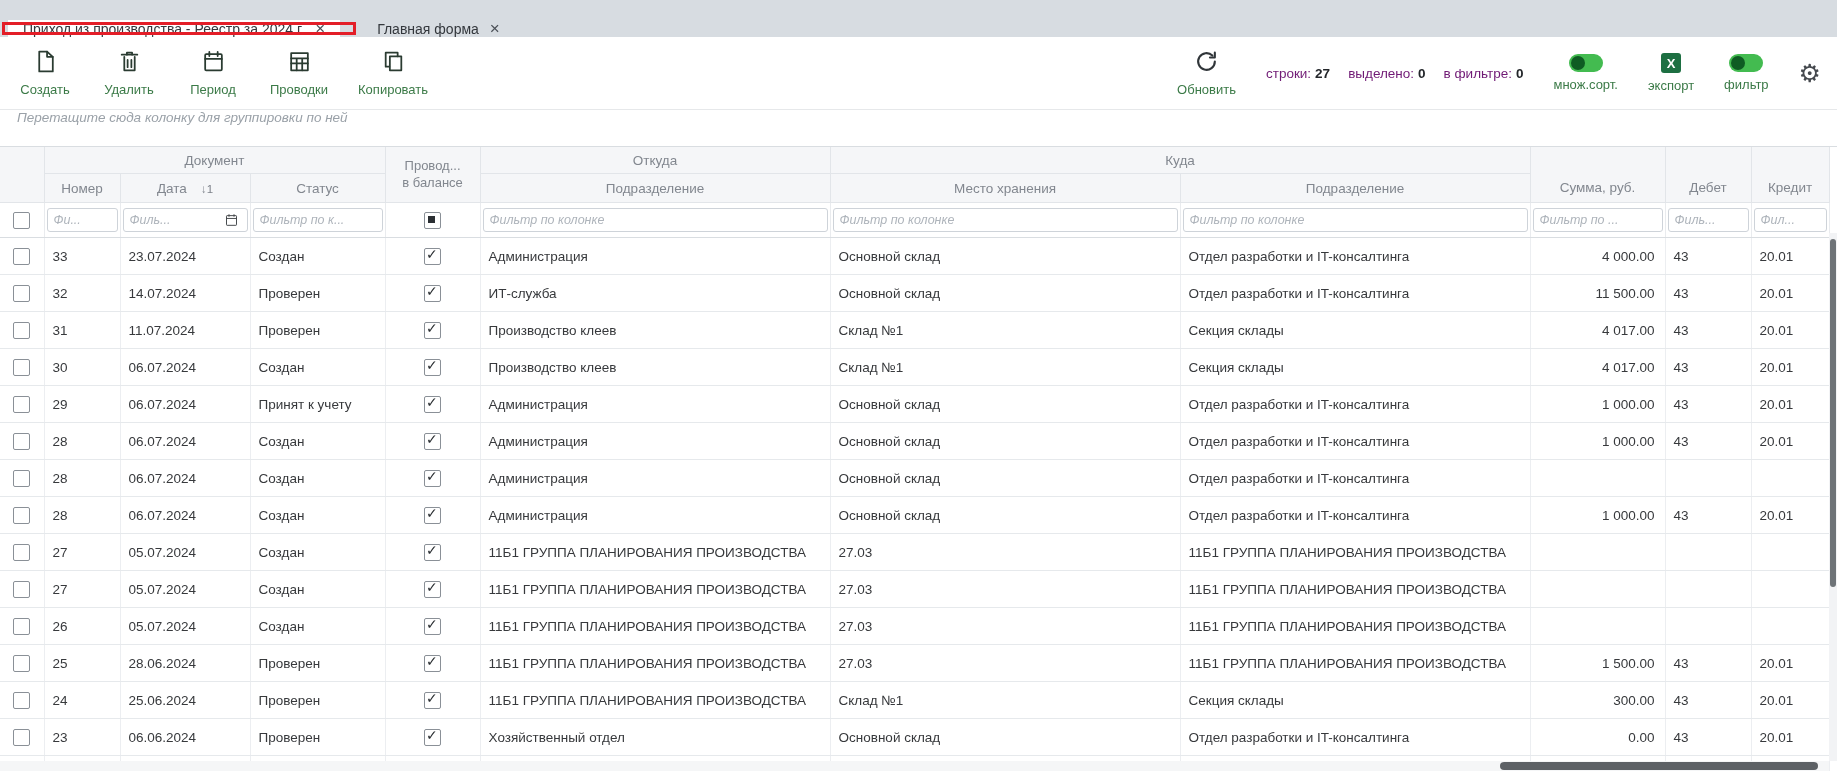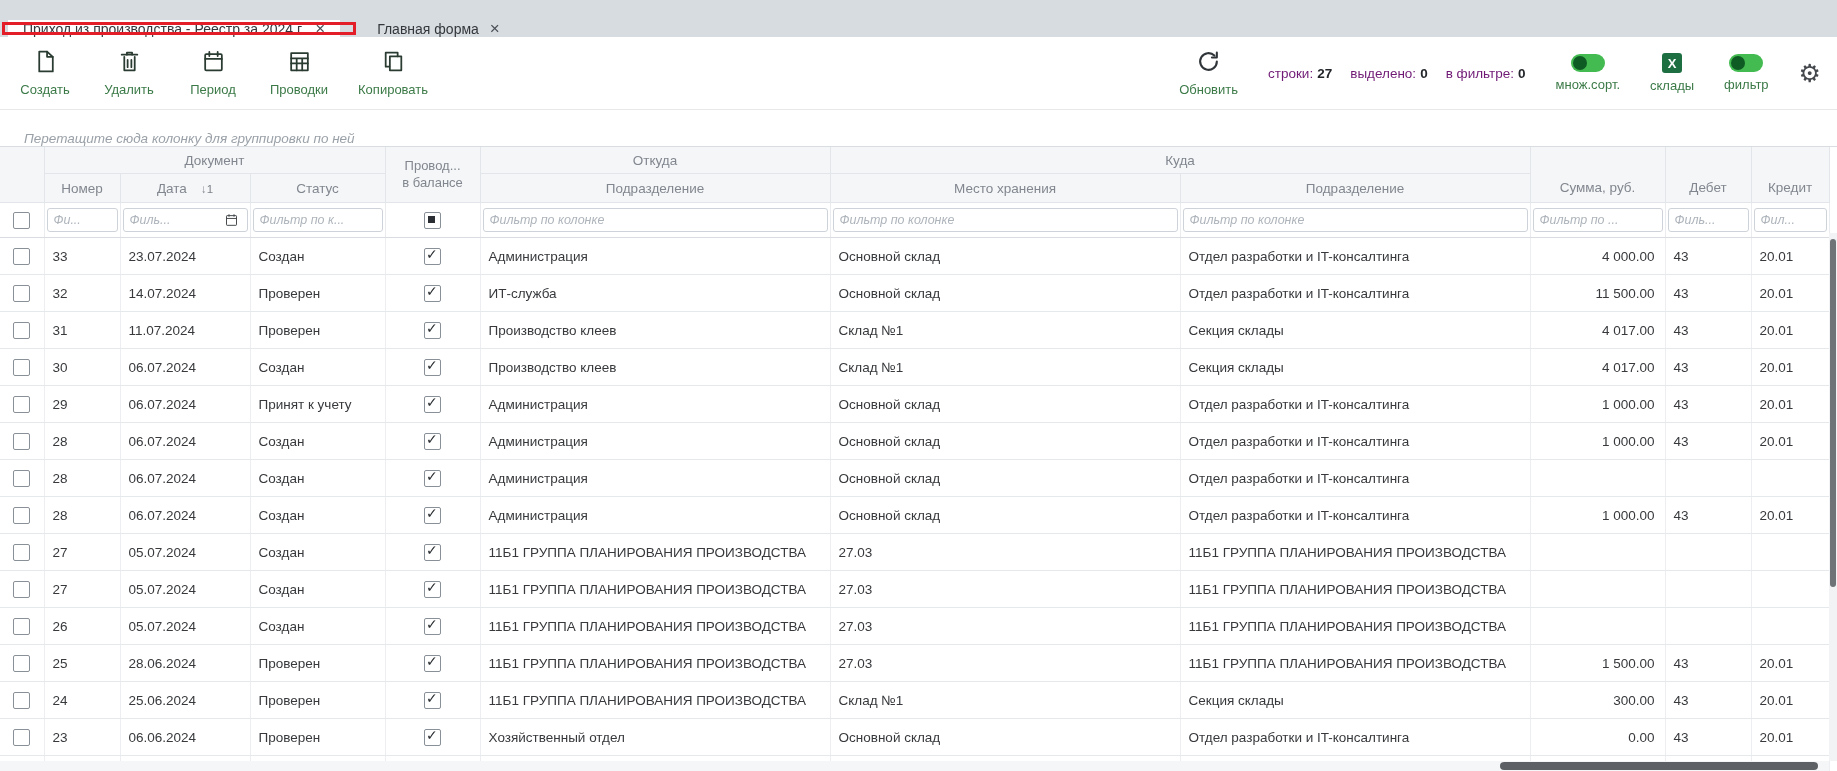--- a/index.html
+++ b/index.html
@@ -30,21 +30,21 @@
   .s-v{font-weight:bold;color:#23262a;margin-left:4px;}
   .tgl-group{display:flex;flex-direction:column;align-items:center;gap:5px;cursor:pointer;}
   .toggle{width:34px;height:18px;border-radius:10px;background:#43bb50;position:relative;}
   .knob{position:absolute;left:2px;top:2px;width:14px;height:14px;border-radius:50%;background:#0e5c23;}
   .tgl-lbl{font-size:13px;color:#3b7a47;}
   .xls{width:20px;height:20px;background:#1d6f42;border-radius:3px;color:#fff;font-weight:bold;
        font-size:13px;display:flex;align-items:center;justify-content:center;}
   .gear{font-size:25px;color:#45494e;cursor:pointer;line-height:1;font-family:"DejaVu Sans",sans-serif;}
 
   
-  .groupbar{height:36px;display:flex;align-items:flex-end;padding-left:24px;
+  .groupbar{height:36px;display:flex;align-items:flex-start;padding-left:17px;
             border-bottom:1px solid #d9dde1;font-style:italic;font-size:13.5px;color:#9aa1a8;}
 
   
   table{border-collapse:collapse;table-layout:fixed;width:1829px;}
   thead th{font-weight:normal;color:#82878f;font-size:13.5px;background:#f5f6f8;
            border-right:1px solid #e2e5e9;border-bottom:1px solid #e2e5e9;
            padding:0 4px;text-align:center;overflow:hidden;white-space:nowrap;}
   .h-group th{height:26px;}
   .h-cols th{height:28px;}
   .posted-h{line-height:1.25;font-size:13px;}
@@ -172,21 +172,21 @@
 
       <div class="tgl-group">
         <div class="toggle">
             <div class="knob"></div>
           </div>
         <span class="tgl-lbl">множ.сорт.</span>
       </div>
 
       <div class="tgl-group">
         <div class="xls">X</div>
-        <span class="tgl-lbl">склады</span>
+        <span class="tgl-lbl">экспорт</span>
       </div>
 
       <div class="tgl-group">
         <div class="toggle">
             <div class="knob"></div>
           </div>
         <span class="tgl-lbl">фильтр</span>
       </div>
 
       <span class="gear">⚙</span>

